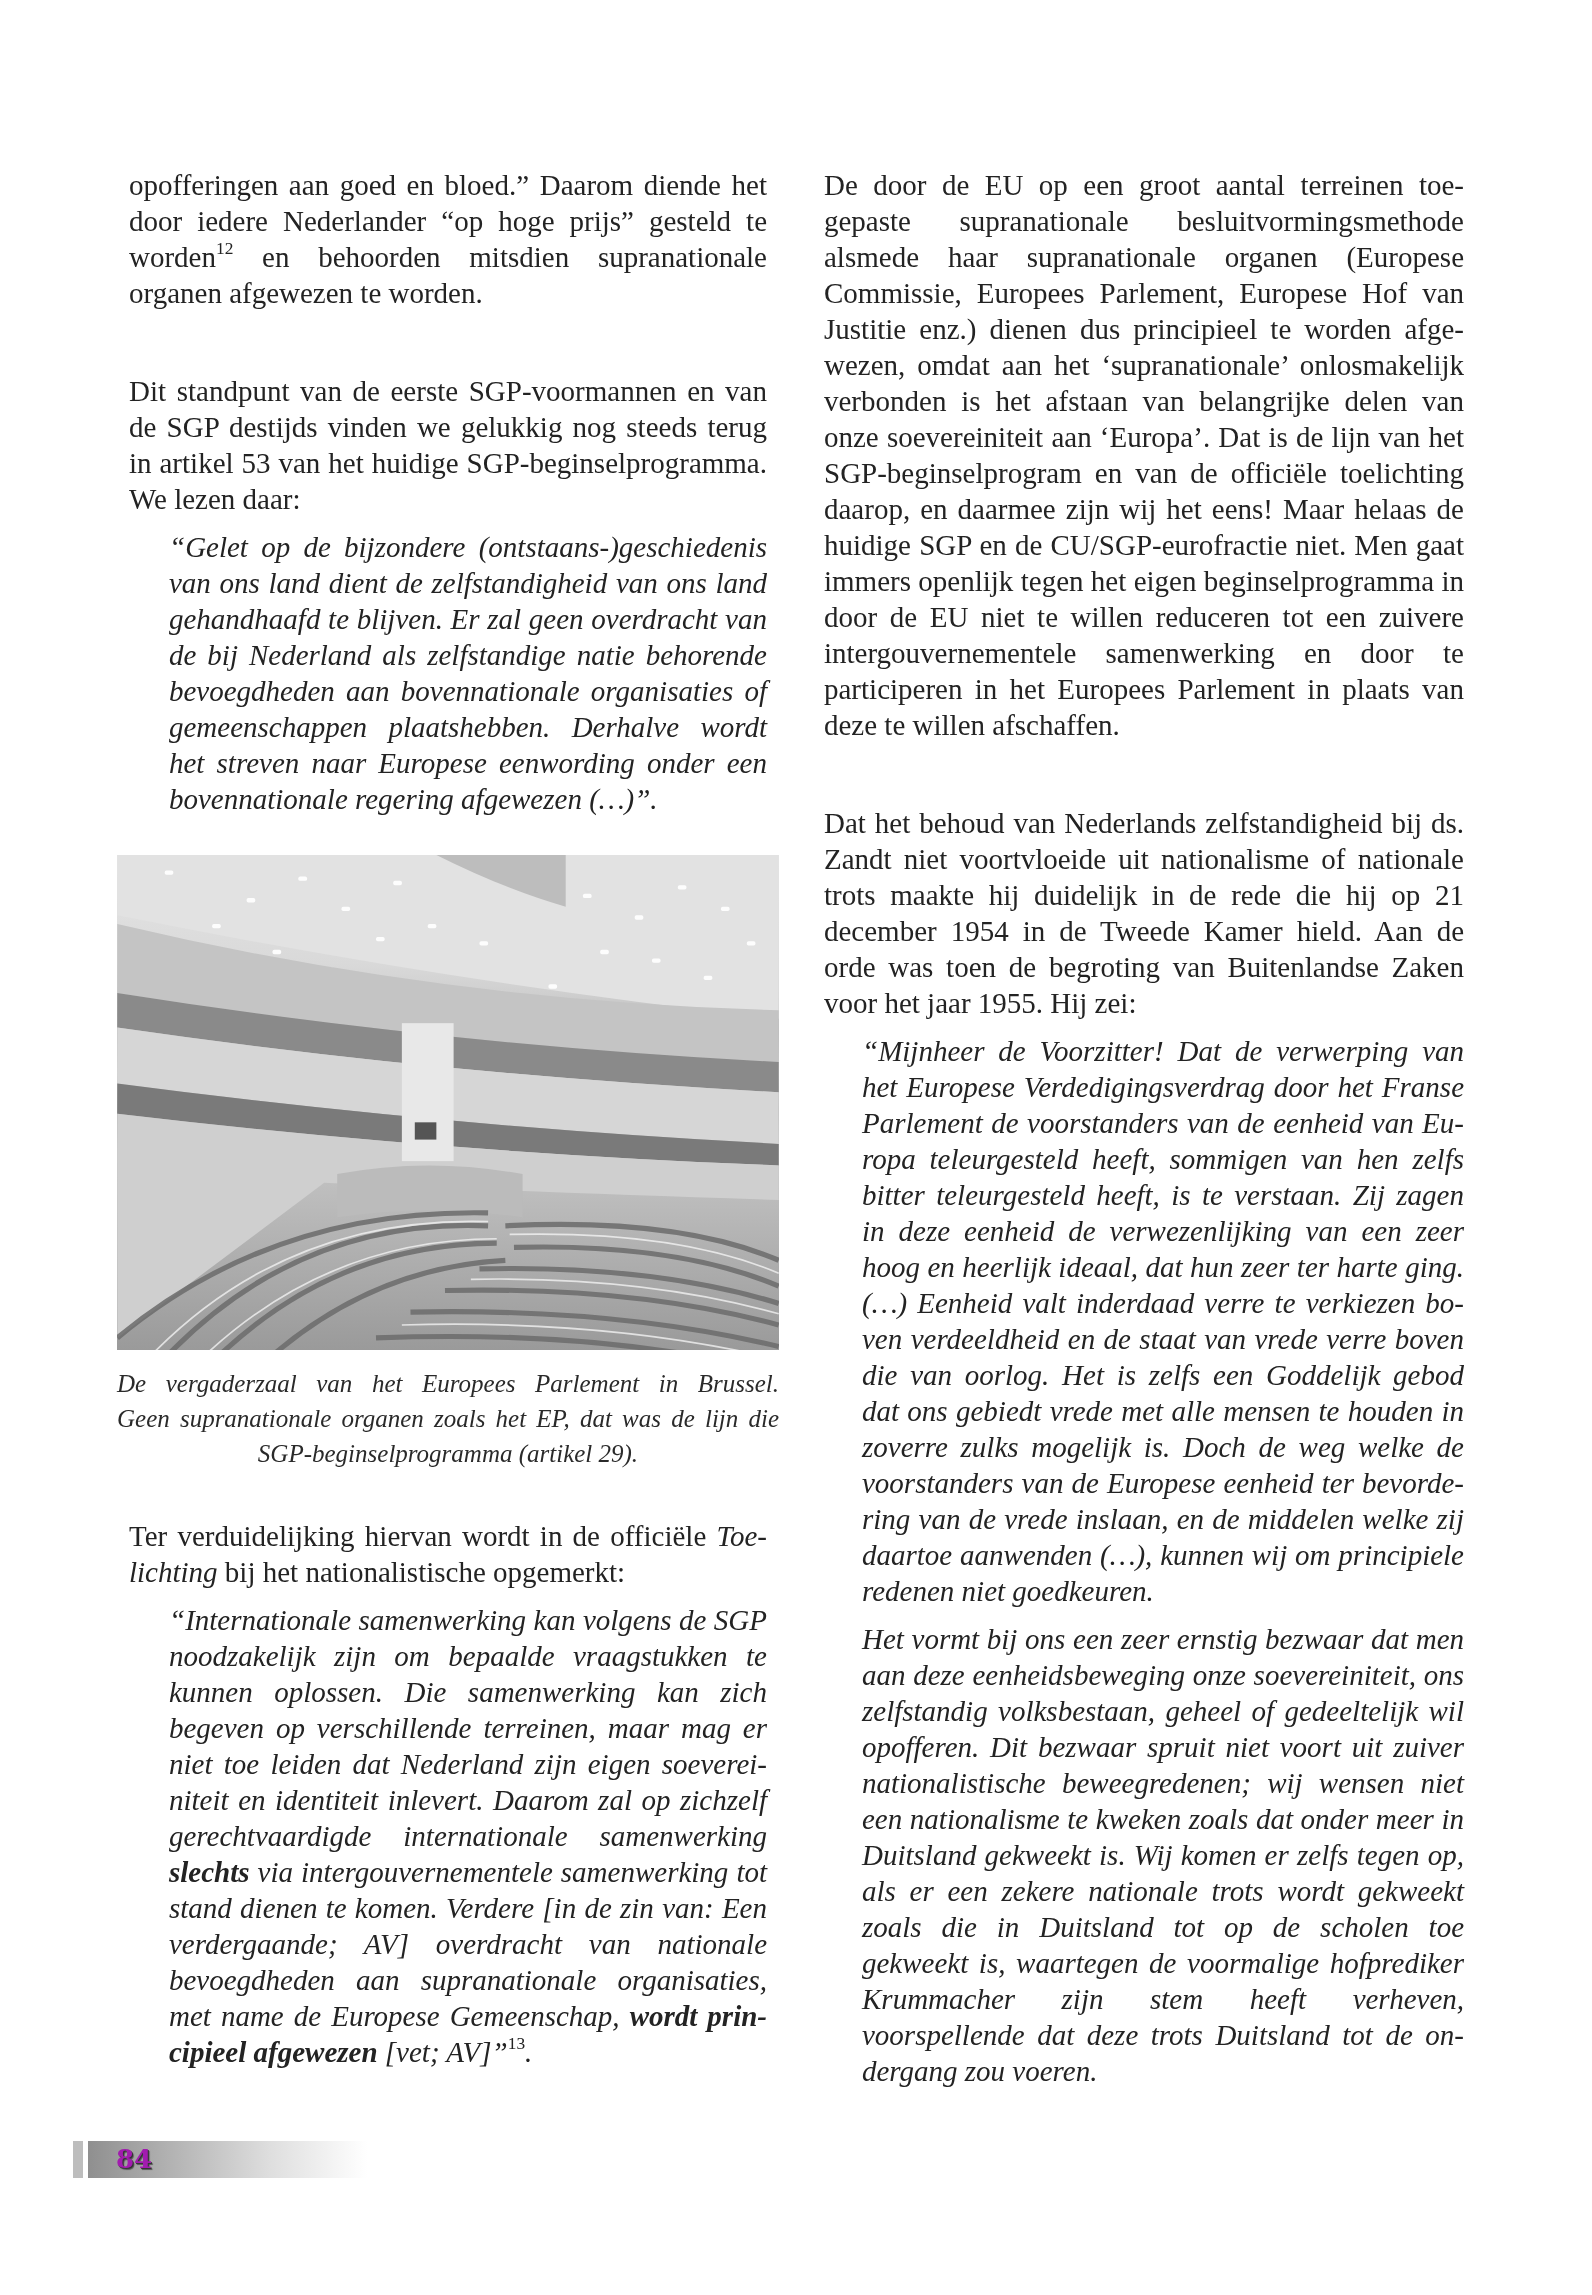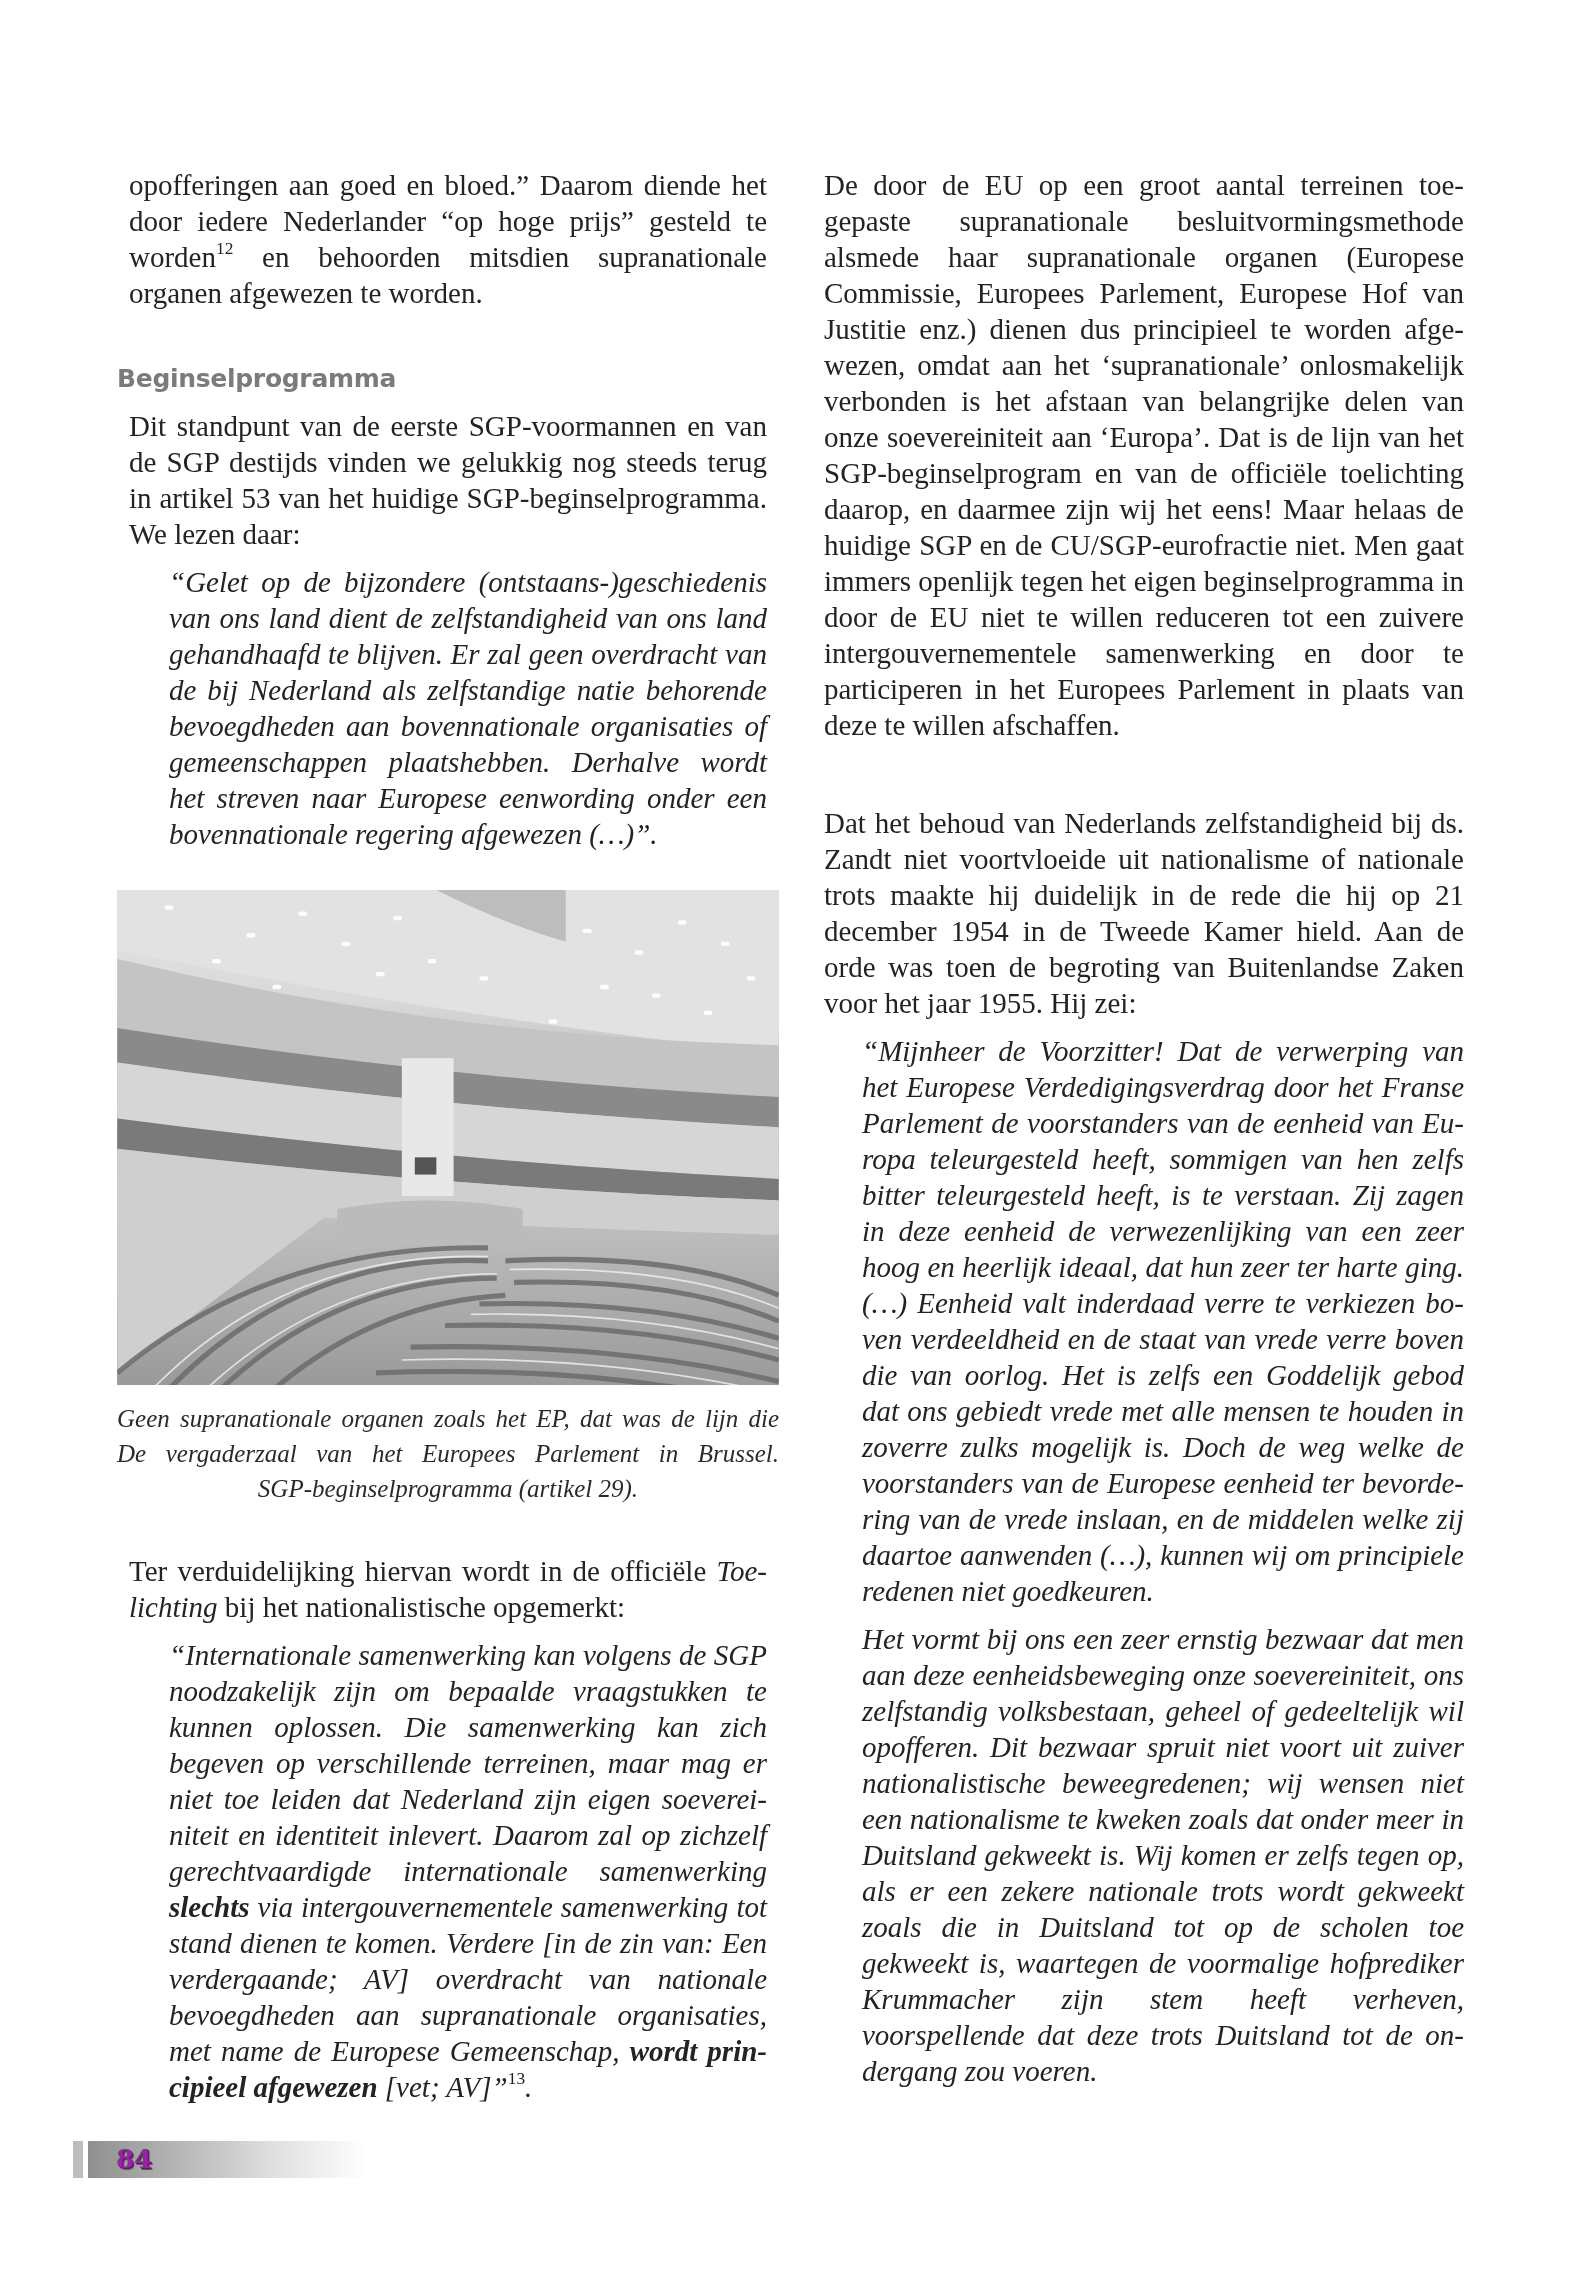--- a/index.html
+++ b/index.html
@@ -31,21 +31,20 @@
   .nb { font-style:normal; }
   .it { font-style:italic; }
 </style>
 </head>
 <body>
 
 <div class="col col-left">
   <p><span>opofferingen aan goed en bloed.” Daarom diende het door iedere Nederlander “op hoge prijs” gesteld te worden</span><sup>12</sup><span> en behoorden mitsdien supranationale organen afgewezen te worden.</span></p>
 
   <div class="gap"></div>
-  <h2>Beginselprogramma</h2>
   <p>Dit standpunt van de eerste SGP-voormannen en van de SGP destijds vinden we gelukkig nog steeds terug in artikel 53 van het huidige SGP-beginselpro­gramma. We lezen daar:</p>
   <p class="quote">“Gelet op de bijzondere (ontstaans-)geschiedenis van ons land dient de zelfstandigheid van ons land gehandhaafd te blijven. Er zal geen overdracht van de bij Nederland als zelfstandige natie behorende bevoegdheden aan bovennationale organisaties of gemeenschappen plaatshebben. Derhalve wordt het streven naar Europese eenwording onder een bovennationale regering afgewezen (…)”.</p>
 
   <div class="photo">
     <svg width="662" height="495" viewBox="0 0 767 574">
 
       <path d="M0 0 H767 V190 Q400 150 0 70 Z" fill="#e2e2e2"></path>
       <path d="M370 0 Q450 40 520 60 L520 0 Z" fill="#bdbdbd"></path>
 
       <g fill="#ffffff" opacity="0.95">
@@ -99,22 +98,22 @@
         <path d="M30 590 Q190 418 430 425"></path>
           <path d="M70 612 Q225 445 440 445"></path>
         <path d="M455 440 Q650 435 767 485"></path>
           <path d="M410 492 Q610 488 767 532"></path>
         <path d="M330 545 Q570 538 767 585"></path>
       </g>
     </svg>
   </div>
 
   <div class="caption">
+    <span style="text-align-last:justify">De vergaderzaal van het Europees Parlement in Brussel.</span>
     <span style="text-align-last:justify">Geen supranationale organen zoals het EP, dat was de lijn die</span>
-    <span style="text-align-last:justify">De vergaderzaal van het Europees Parlement in Brussel.</span>
     <span style="text-align:right">SGP-beginselprogramma (artikel 29).</span>
   </div>
 
   <div class="gap" style="height:35px"></div>
   <p><span>Ter verduidelijking hiervan wordt in de officiële </span><span class="it">Toe­lichting</span><span> bij het nationalistische opgemerkt:</span></p>
   <p class="quote"><span>“Internationale samenwerking kan volgens de SGP noodzakelijk zijn om bepaalde vraagstukken te kunnen oplossen. Die samenwerking kan zich begeven op verschillende terreinen, maar mag er niet toe leiden dat Nederland zijn eigen soeverei­niteit en identiteit inlevert. Daarom zal op zichzelf gerechtvaardigde internationale samenwerking </span><b>slechts</b><span> via intergouvernementele samenwerking tot stand dienen te komen. Verdere [in de zin van: Een verdergaande; AV] overdracht van nationale bevoegdheden aan supranationale organisaties, met name de Europese Gemeenschap, </span><b>wordt prin­cipieel afgewezen</b><span> [vet; AV]”</span><sup class="nb">13</sup><span>.</span></p>
 </div>
 
 <div class="col col-right">
   <p>De door de EU op een groot aantal terreinen toe­gepaste supranationale besluitvormingsmethode alsmede haar supranationale organen (Europese Commissie, Europees Parlement, Europese Hof van Justitie enz.) dienen dus principieel te worden afge­wezen, omdat aan het ‘supranationale’ onlosmakelijk verbonden is het afstaan van belangrijke delen van onze soevereiniteit aan ‘Europa’. Dat is de lijn van het SGP-beginselprogram en van de officiële toelichting daarop, en daarmee zijn wij het eens! Maar helaas de huidige SGP en de CU/SGP-eurofractie niet. Men gaat immers openlijk tegen het eigen beginselpro­gramma in door de EU niet te willen reduceren tot een zuivere intergouvernementele samenwerking en door te participeren in het Europees Parlement in plaats van deze te willen afschaffen.</p>

